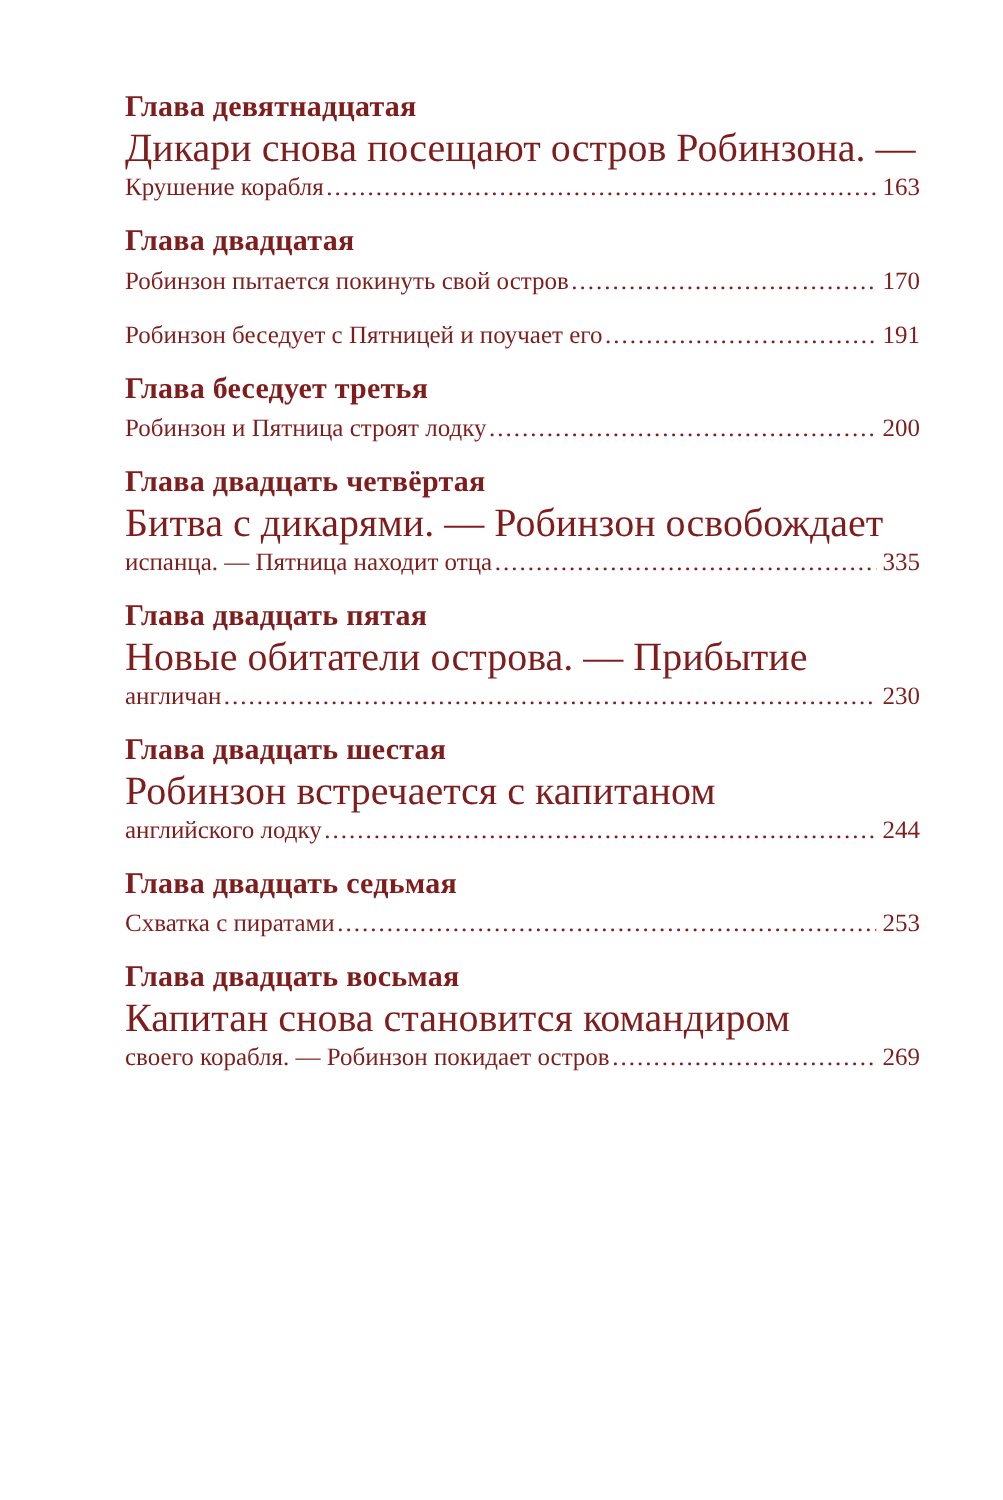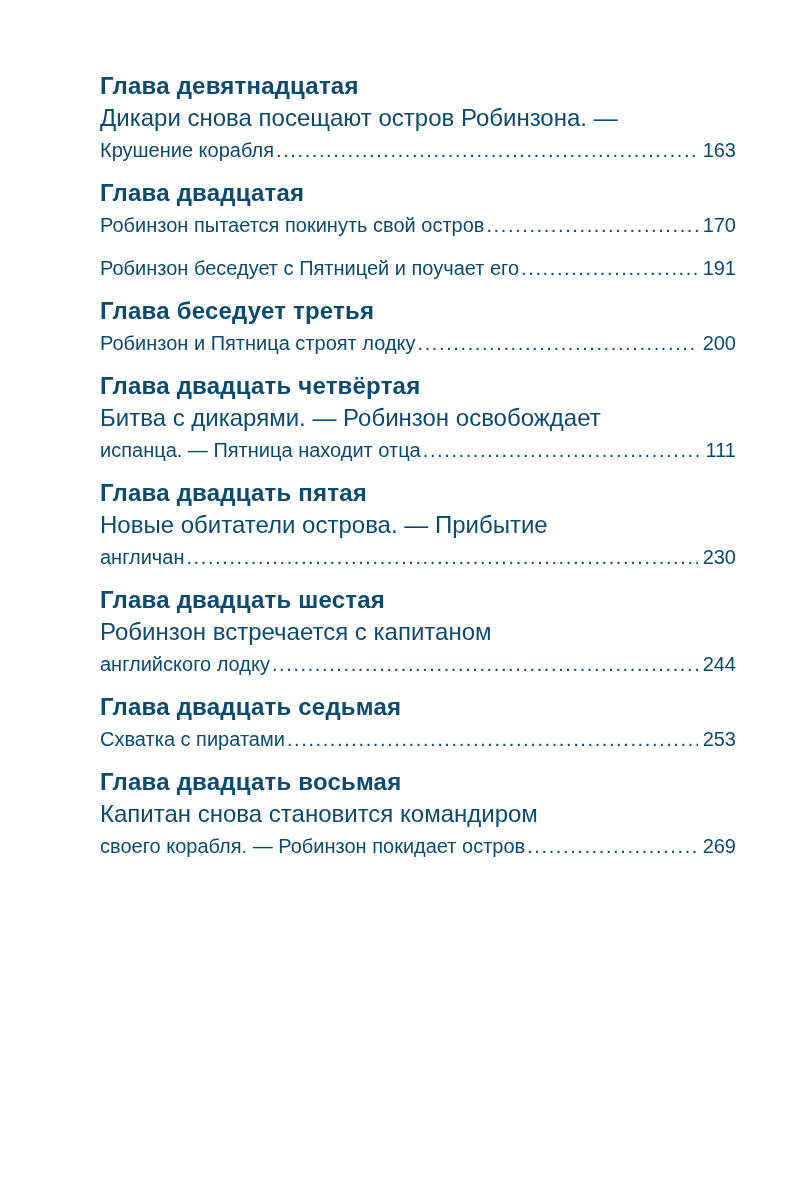--- a/index.html
+++ b/index.html
@@ -6,22 +6,22 @@
     margin: 0;
     padding: 0;
     background: #ffffff;
   }
   .page {
     position: relative;
     width: 802px;
     height: 868px;
     background: #ffffff;
     overflow: hidden;
-    font-family: Liberation Sans, sans-serif;
-    color: #0c4a6e;
+    font-family: Liberation Serif, serif;
+    color: #7f1d1d;
   }
   .toc {
     position: absolute;
     left: 100px;
     top: 70px;
     width: 636px;
   }
   .toc-entry {
     margin-top: 11px;
   }
@@ -29,21 +29,21 @@
     margin-top: 0;
   }
   .chapter-heading {
     font-size: 24px;
     line-height: 32px;
     font-weight: bold;
     letter-spacing: 0.2px;
     white-space: nowrap;
   }
   .chapter-line {
-    font-size: 24px;
+    font-size: 32px;
     line-height: 32px;
     white-space: nowrap;
   }
   .chapter-lastline {
     display: flex;
     align-items: baseline;
     font-size: 20px;
     line-height: 32px;
   }
   .chapter-lastline .text {
@@ -109,21 +109,21 @@
         <span class="page-num">200</span>
       </div>
     </div>
 
     <div class="toc-entry">
       <div class="chapter-heading">Глава двадцать четвёртая</div>
       <div class="chapter-line">Битва с дикарями. — Робинзон освобождает</div>
       <div class="chapter-lastline">
         <span class="text">испанца. — Пятница находит отца</span>
         <span class="dots"></span>
-        <span class="page-num">111</span>
+        <span class="page-num">335</span>
       </div>
     </div>
 
     <div class="toc-entry">
       <div class="chapter-heading">Глава двадцать пятая</div>
       <div class="chapter-line">Новые обитатели острова. — Прибытие</div>
       <div class="chapter-lastline">
         <span class="text">англичан</span>
         <span class="dots"></span>
         <span class="page-num">230</span>

